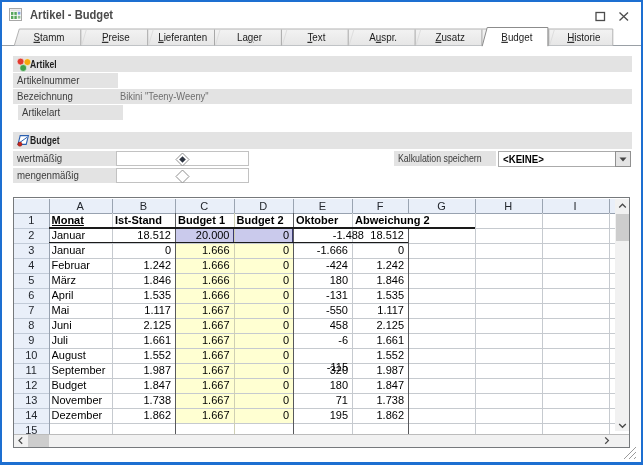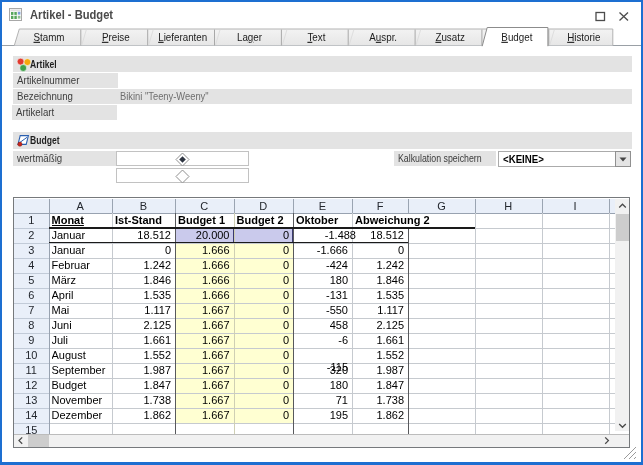--- a/index.html
+++ b/index.html
@@ -78,37 +78,38 @@
    <svg style="position:absolute;left:3px;top:0.5px" width="16" height="16" viewBox="0 0 16 16">
      <circle cx="4.6" cy="4.6" r="3.4" fill="#e03a2f" stroke="#ffffff" stroke-width="0.5"></circle>
      <circle cx="11.4" cy="5.1" r="3.4" fill="#f5a80c" stroke="#ffffff" stroke-width="0.5"></circle>
      <circle cx="7.2" cy="11" r="3.4" fill="#3fa049" stroke="#ffffff" stroke-width="0.5"></circle>
    </svg>
    <span style="position:absolute;left:17.3px;transform:scaleX(0.78);transform-origin:0 0">Artikel</span>
  </div>
  <div class="lbl" style="left:13px;top:73px;width:100.5px;height:15px"><span>Artikelnummer</span></div>
  <div class="lbl" style="left:13px;top:89px;width:100.5px;height:15px"><span>Bezeichnung</span></div>
  <div class="val" style="left:115.5px;top:89px;width:512px;height:15px"><span>Bikini "Teeny-Weeny"</span></div>
- <div class="lbl" style="left:12px;top:105px;width:100.5px;height:15px"><span>Artikelart</span></div>
+ <div class="lbl" style="left:18px;top:105px;width:100.5px;height:15px"><span>Artikelart</span></div>
 
  <div class="sech" style="left:13px;top:132px;width:618.5px;height:16.5px">
    <svg style="position:absolute;left:3px;top:1px" width="15" height="15" viewBox="0 0 15 15">
      <polygon points="4.2,2.6 12.4,2.6 10.2,11.4 2,11.4" fill="#fff" stroke="#2a5fb0" stroke-width="1.1"></polygon>
      <line x1="3.4" y1="9.8" x2="11.2" y2="4.2" stroke="#2a5fb0" stroke-width="1"></line>
      <circle cx="3.9" cy="11.2" r="2.1" fill="#c9281e" stroke="#7e140e" stroke-width="0.5"></circle>
    </svg>
    <span style="position:absolute;left:17px;transform:scaleX(0.78);transform-origin:0 0">Budget</span>
  </div>
  <div class="lbl" style="left:13px;top:151px;width:100.5px;height:15px"><span>wertmäßig</span></div>
  <div class="abs" style="left:116px;top:151px;width:131px;height:13px;background:#fff;border:1px solid #c2c2c2">
    <svg style="position:absolute;left:58px;top:-0.5px" width="15" height="15">
         <polygon points="7.5,1 14,7.5 7.5,14 1,7.5" fill="#fff" stroke="#909090"></polygon>
         <polygon points="7.5,4.2 10.8,7.5 7.5,10.8 4.2,7.5" fill="#2c3340"></polygon>
       </svg>
  </div>
+ <div class="lbl" style="left:13px;top:168px;width:100.5px;height:15px"><span>mengenmäßig</span></div>
  <div class="abs" style="left:116px;top:168px;width:131px;height:13px;background:#fff;border:1px solid #c2c2c2">
    <svg style="position:absolute;left:58px;top:-0.5px" width="15" height="15">
         <polygon points="7.5,1 14,7.5 7.5,14 1,7.5" fill="#fff" stroke="#909090"></polygon>
       </svg>
  </div>
  <div class="lbl" style="left:394px;top:151px;width:98px;height:15px"><span style="display:inline-block;transform:scaleX(0.8);transform-origin:0 0;white-space:nowrap;letter-spacing:0">Kalkulation speichern</span></div>
  <div class="abs" style="left:498px;top:151px;width:113px;height:14px;background:#fff;border:1px solid #ababab;font-size:11px;font-weight:bold;line-height:14px;color:#000;padding-left:4px"><span style="display:inline-block;transform:scaleX(0.88);transform-origin:0 0">&lt;KEINE&gt;</span></div>
  <div class="abs" style="left:615px;top:151px;width:14px;height:14px;background:#e4e4e4;border:1px solid #909090">
    <svg style="display:block;margin:5px auto 0" width="8" height="5">
         <polygon points="0.5,0.5 7.5,0.5 4,4.5" fill="#444"></polygon>
@@ -200,21 +201,21 @@
 <div class="gb" style="left:37.5px;top:15.2px;width:59.5px;height:15.0px;overflow:hidden;text-decoration:underline;">Monat</div>
 <div class="gb" style="left:101.0px;top:15.2px;width:59.0px;height:15.0px;overflow:hidden;">Ist-Stand</div>
 <div class="gb" style="left:164.0px;top:15.2px;width:54.5px;height:15.0px;overflow:hidden;">Budget 1</div>
 <div class="gb" style="left:222.5px;top:15.2px;width:55.5px;height:15.0px;overflow:hidden;">Budget 2</div>
 <div class="gb" style="left:282.0px;top:15.2px;width:55.0px;height:15.0px;overflow:hidden;">Oktober</div>
 <div class="gb" style="left:341.0px;top:15.2px;width:80.0px;height:15.0px;">Abweichung 2</div>
 <div class="gt" style="left:37.5px;top:30.2px;width:58.0px;height:15.0px;overflow:hidden">Januar</div>
 <div class="gn" style="left:100.0px;top:30.2px;width:57.0px;height:15.0px;">18.512</div>
 <div class="gn" style="left:163.0px;top:30.2px;width:52.5px;height:15.0px;">20.000</div>
 <div class="gn" style="left:221.5px;top:30.2px;width:53.5px;height:15.0px;">0</div>
-<div class="gn" style="left:289px;top:30.2px;width:53.0px;height:15.0px;">-1.488</div>
+<div class="gn" style="left:297px;top:30.2px;width:53.0px;height:15.0px;">-1.488</div>
 <div class="gn" style="left:340.0px;top:30.2px;width:50.0px;height:15.0px;">18.512</div>
 <div class="gt" style="left:37.5px;top:45.2px;width:58.0px;height:15.0px;overflow:hidden">Januar</div>
 <div class="gn" style="left:100.0px;top:45.2px;width:57.0px;height:15.0px;">0</div>
 <div class="gn" style="left:163.0px;top:45.2px;width:52.5px;height:15.0px;">1.666</div>
 <div class="gn" style="left:221.5px;top:45.2px;width:53.5px;height:15.0px;">0</div>
 <div class="gn" style="left:281.0px;top:45.2px;width:53.0px;height:15.0px;">-1.666</div>
 <div class="gn" style="left:340.0px;top:45.2px;width:50.0px;height:15.0px;">0</div>
 <div class="gt" style="left:37.5px;top:60.2px;width:58.0px;height:15.0px;overflow:hidden">Februar</div>
 <div class="gn" style="left:100.0px;top:60.2px;width:57.0px;height:15.0px;">1.242</div>
 <div class="gn" style="left:163.0px;top:60.2px;width:52.5px;height:15.0px;">1.666</div>

